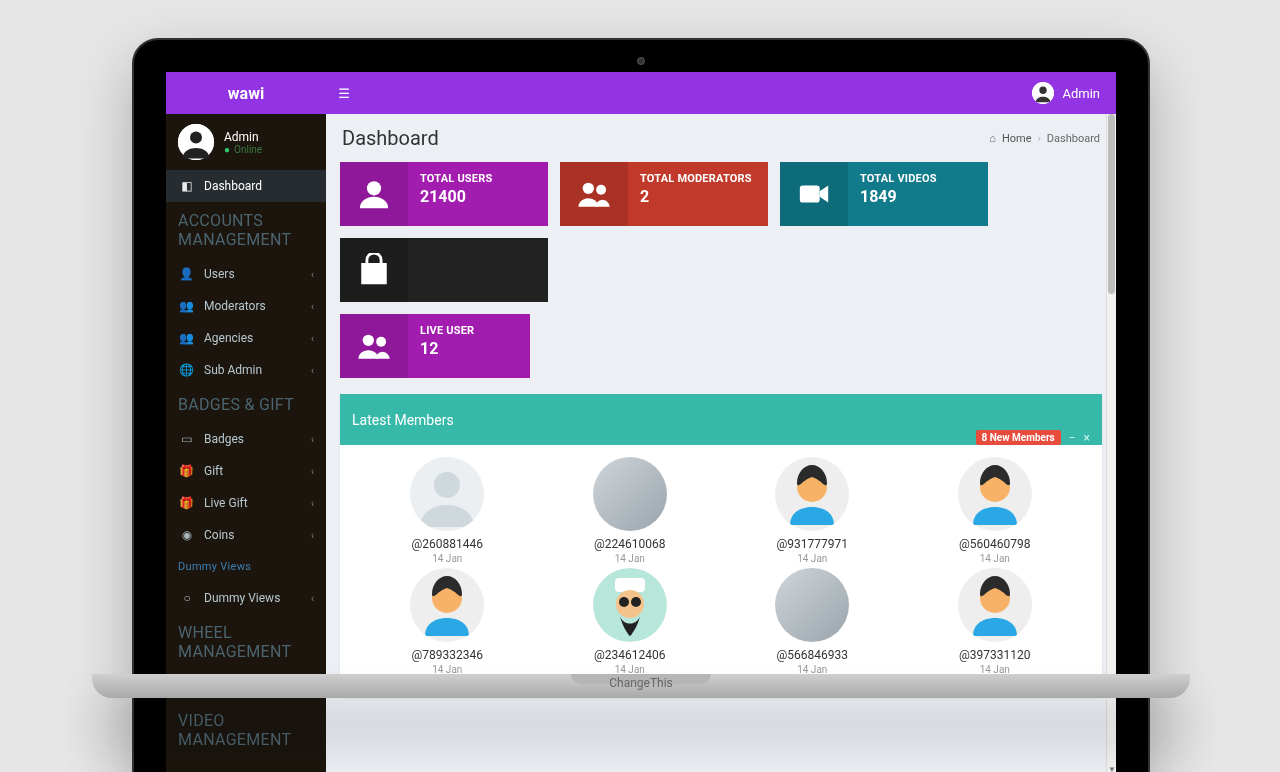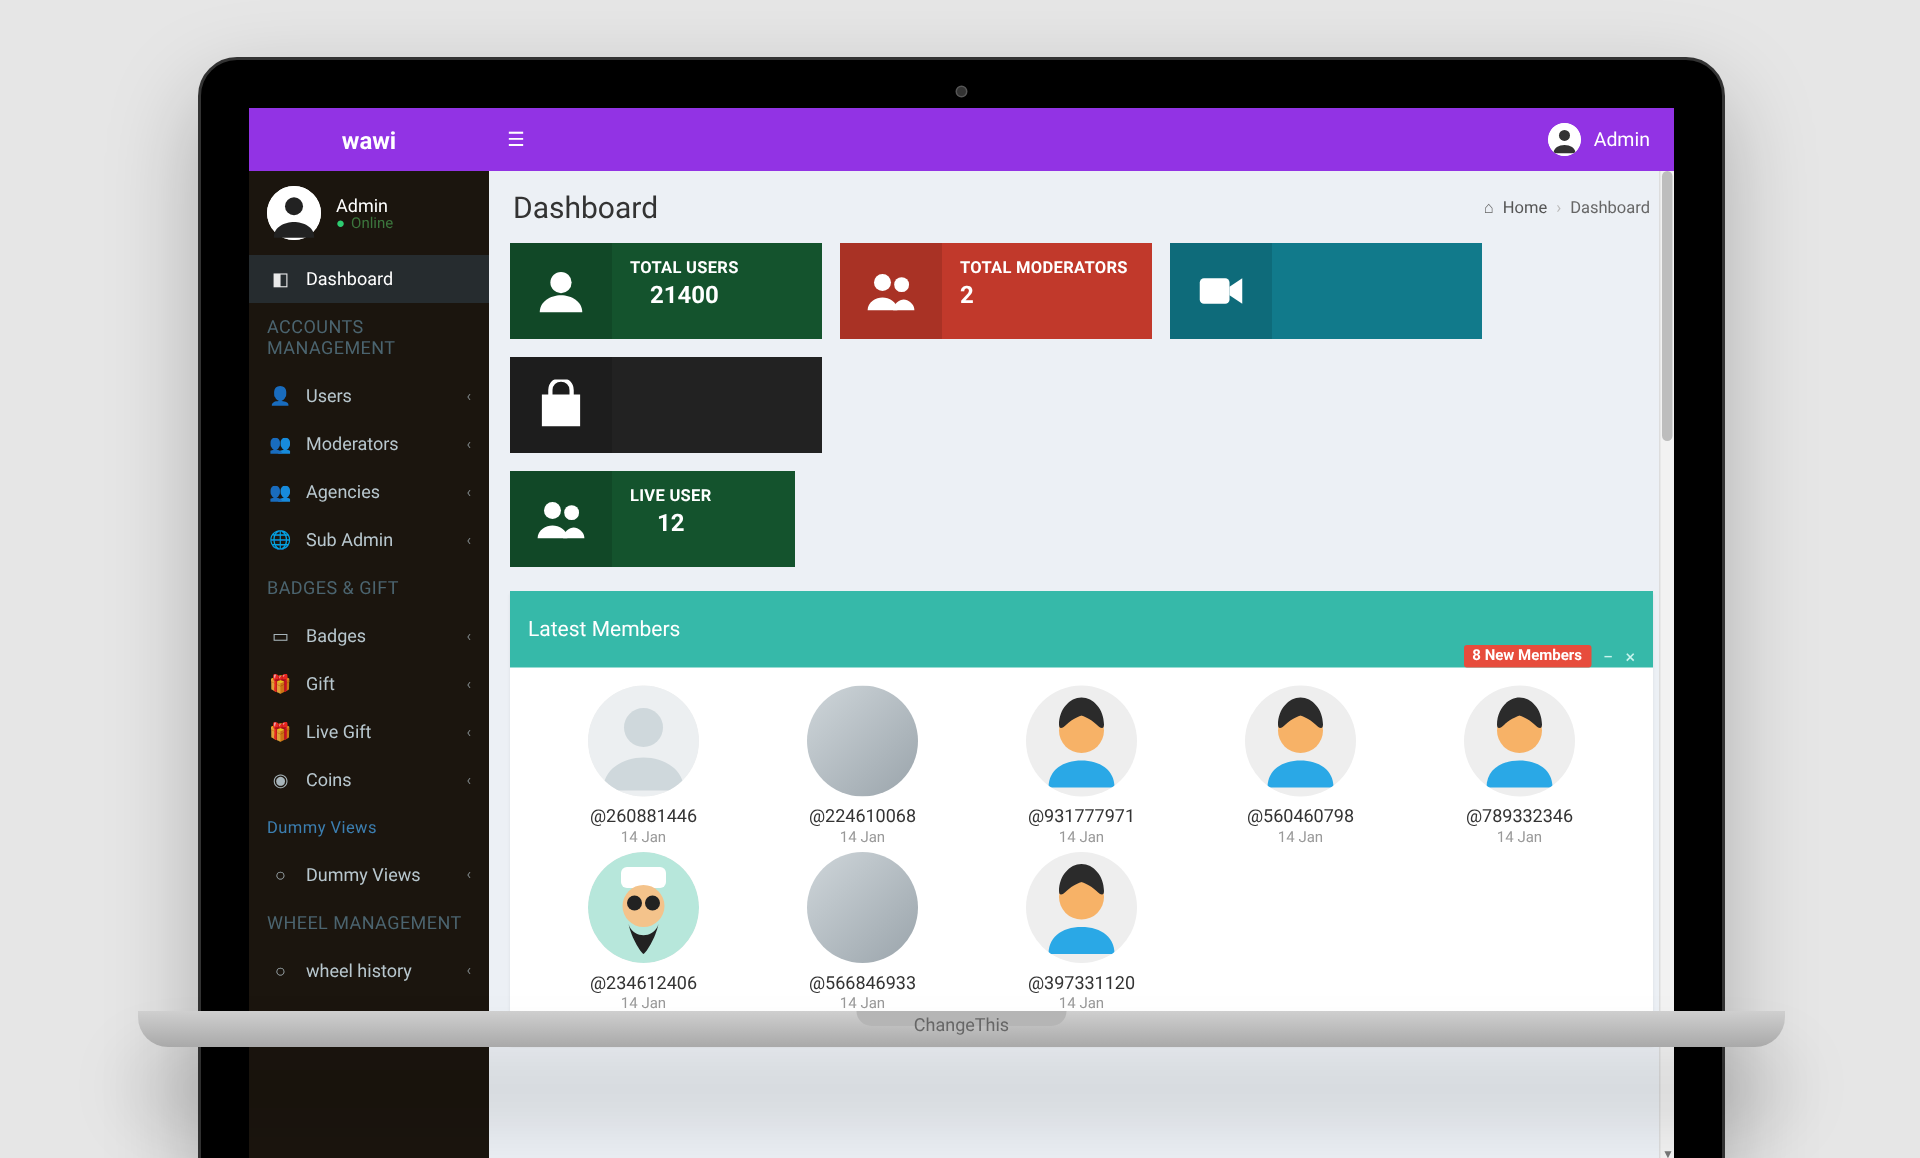--- a/index.html
+++ b/index.html
@@ -66,21 +66,21 @@
   .user-panel { display:flex; gap:10px; align-items:center; padding:10px 12px; }
   .avatar-md { width:36px; height:36px; border-radius:50%; background:#fff; }
   .user-name { color:#fff; font-size:12px; }
   .user-status { font-size:10px; color:#3c763d; }
   .user-status::before { content:"●"; color:#2ecc71; margin-right:4px; }
 
   .nav-item, .nav-header {
     display:flex; align-items:center; padding:9px 12px; font-size:12px;
     position:relative;
   }
-  .nav-header { color:#4b646f; font-size:12px; text-transform:uppercase; letter-spacing:.3px; }
+  .nav-header { color:#4b646f; font-size:16px; text-transform:uppercase; letter-spacing:.3px; }
   .nav-blue { color:#3c7fb1; font-size:11px; text-transform:none; }
   .nav-item { color:#b8c7ce; cursor:pointer; }
   .nav-item.active { background:#262c2f; color:#fff; }
   .nav-item .ico { width:18px; text-align:center; margin-right:8px; opacity:.9;}
   .nav-item .cv { margin-left:auto; font-size:10px; opacity:.6;}
 
   .main {
     flex:1; background:#ecf0f5; overflow:auto; position:relative;
   }
   .scrollbar { position:absolute; top:0; right:0; width:10px; height:100%; background:#f2f2f2; border-left:1px solid #ddd;}
@@ -97,36 +97,36 @@
   .stat-card {
     margin:6px; height:64px; width:208px;
     color:#fff; display:flex; overflow:hidden;
   }
   .stat-icon { width:68px; background:rgba(0,0,0,.12); display:flex; align-items:center; justify-content:center; }
   .stat-body { padding:10px 12px; }
   .stat-label { font-size:11px; font-weight:700; letter-spacing:.2px; }
   .stat-value { font-size:16px; font-weight:700; margin-top:2px; }
   .row2 .stat-card { width:190px; height:64px; }
 
-  .bg-green{background:#14532d;text-align:center;} .bg-red{background:#c1392b;} .bg-teal{background:#117a8b;} .bg-dark{background:#222;}
+  .bg-green{background:#a21caf;} .bg-red{background:#c1392b;} .bg-teal{background:#117a8b;} .bg-dark{background:#222;}
   .stat-icon svg{width:34px;height:34px;fill:#fff;}
 
   .box {
     margin:10px 14px 0; background:#fff; box-shadow:0 1px 2px rgba(0,0,0,.08);
   }
   .box-header {
     background:#36B9A9; color:#fff; padding:0 12px; display:flex; align-items:center;
     font-size:14px;
   }
   .box-tools { margin-left:auto; display:flex; align-items:center; gap:8px;margin-top:36px; }
   .badge-red { background:#e74c3c; color:#fff; font-size:10px; font-weight:700; padding:2px 6px; border-radius:2px;}
   .tool-btn { color:#e3fffa; opacity:.85; font-size:12px; cursor:pointer; }
 
   .members-grid {
-    display:grid; grid-template-columns:repeat(5,1fr);
+    display:grid; grid-template-columns:repeat(4,1fr);
     gap:4px 8px; padding:12px 20px 4px; text-align:center;
   }
   .member .pic {
     width:74px; height:74px; border-radius:50%; background:#eee; margin:0 auto;
     display:flex; align-items:flex-end; justify-content:center; overflow:hidden;
   }
   .member .handle { font-size:12px; color:#333; margin-top:6px; }
   .member .date { font-size:10px; color:#999; margin-top:2px; }
 
   .view-all { text-align:center; padding:8px 0 10px; }
@@ -282,20 +282,24 @@
               <div class="stat-value">2</div>
             </div>
           </div>
           <div class="stat-card bg-teal">
             <div class="stat-icon">
               <svg viewBox="0 0 24 24">
                   <rect x="2" y="6" width="14" height="12" rx="2"></rect>
                   <path d="M16 10l6-4v12l-6-4z"></path>
                 </svg>
             </div>
+            <div class="stat-body">
+              <div class="stat-label">TOTAL VIDEOS</div>
+              <div class="stat-value">1849</div>
+            </div>
           </div>
           <div class="stat-card bg-dark">
             <div class="stat-icon">
               <svg viewBox="0 0 24 24">
                   <path d="M6 7V5a6 6 0 0112 0v2h3v15H3V7h3zm2 0h8V5a4 4 0 00-8 0v2z" fill="#fff"></path>
                 </svg>
             </div>
           </div>
         </div>
 

